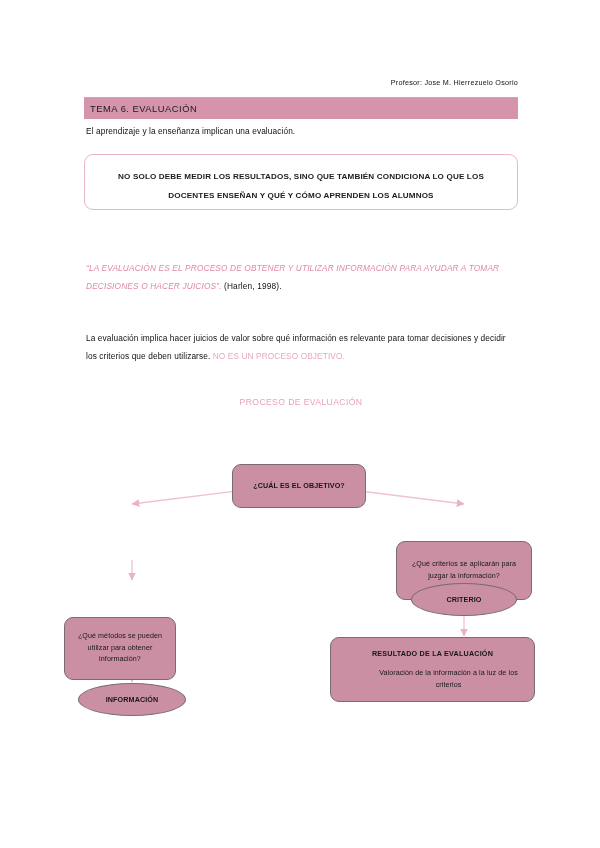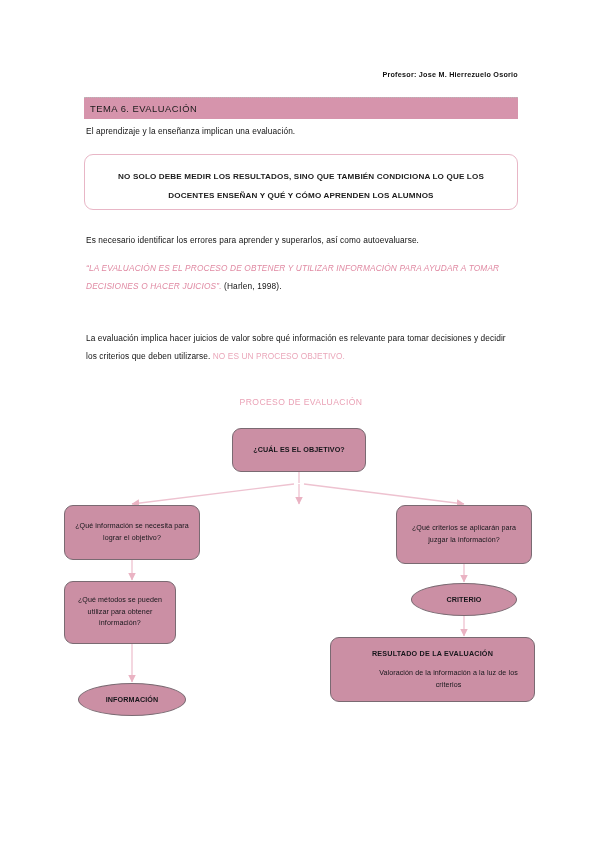--- a/index.html
+++ b/index.html
@@ -20,25 +20,25 @@
     left: 0; top: 0;
     width: 600px;
     height: 848px;
     background: #fff;
   }
 
   
   .prof-line {
     position: absolute;
     left: 84px;
-    top: 70px;
+    top: 78px;
     width: 434px;
     text-align: right;
     font-size: 7.2px;
-    font-weight: bold;
+    font-weight: normal;
     letter-spacing: .25px;
     color: #111;
   }
 
   
   .title-band {
     position: absolute;
     left: 84px;
     top: 97px;
     width: 434px;
@@ -135,21 +135,21 @@
     display: flex;
     align-items: center;
     justify-content: center;
     text-align: center;
     color: #16161a;
     font-size: 7.1px;
     line-height: 11.5px;
     letter-spacing: .1px;
     padding: 2px 6px;
   }
-  .node.rounded { border-radius: 9px; }
+  .node.rounded { border-radius: 9px; margin-top: 36px; }
   .node.ellipse { border-radius: 50%; }
   .node.bold { font-weight: bold; font-size: 7.2px; }
   .node.result {
     border-radius: 9px;
     flex-direction: column;
     justify-content: center;
     gap: 9px;
     padding: 6px 10px;
   }
   .node .res-head {
@@ -173,21 +173,20 @@
   <div class="title-band">
     <span class="title-text">TEMA 6. EVALUACIÓN</span>
   </div>
 
   <div class="para" style="top:122px;">El aprendizaje y la enseñanza implican una evaluación.</div>
 
   <div class="callout">
     <div class="callout-text">NO SOLO DEBE MEDIR LOS RESULTADOS, SINO QUE TAMBIÉN CONDICIONA LO QUE LOS DOCENTES ENSEÑAN Y QUÉ Y CÓMO APRENDEN LOS ALUMNOS</div>
   </div>
 
-  <div class="para" style="top:231px;">Es necesario identificar los errores para aprender y superarlos, así como autoevaluarse.</div>
 
   <div class="quote" style="top:259px;">
     <span>“LA EVALUACIÓN ES EL PROCESO DE OBTENER Y UTILIZAR INFORMACIÓN PARA AYUDAR A TOMAR DECISIONES O HACER JUICIOS”.</span>
     <span class="src">(Harlen, 1998).</span>
   </div>
 
   <div class="para" style="top:329px;">
     <span>La evaluación implica hacer juicios de valor sobre qué información es relevante para tomar decisiones y decidir los criterios que deben utilizarse.</span>
     <span class="accent-text">NO ES UN PROCESO OBJETIVO.</span>
   </div>
@@ -215,21 +214,20 @@
       <path d="M132,644 L132,682" marker-end="url(#ah)"></path>
 
       <path d="M464,564 L464,582" marker-end="url(#ah)"></path>
 
       <path d="M464,616 L464,636" marker-end="url(#ah)"></path>
     </g>
   </svg>
 
   <div class="node rounded bold" style="left:232px; top:428px; width:134px; height:44px;">¿CUÁL ES EL OBJETIVO?</div>
 
-  <div class="node rounded" style="left:64px; top:505px; width:136px; height:55px;">¿Qué información se necesita para lograr el objetivo?</div>
 
 
   <div class="node rounded" style="left:396px; top:505px; width:136px; height:59px;">¿Qué criterios se aplicarán para juzgar la información?</div>
 
   <div class="node rounded" style="left:64px; top:581px; width:112px; height:63px;">¿Qué métodos se pueden utilizar para obtener información?</div>
 
   <div class="node ellipse bold" style="left:411px; top:583px; width:106px; height:33px;">CRITERIO</div>
 
   <div class="node ellipse bold" style="left:78px; top:683px; width:108px; height:33px;">INFORMACIÓN</div>
 

